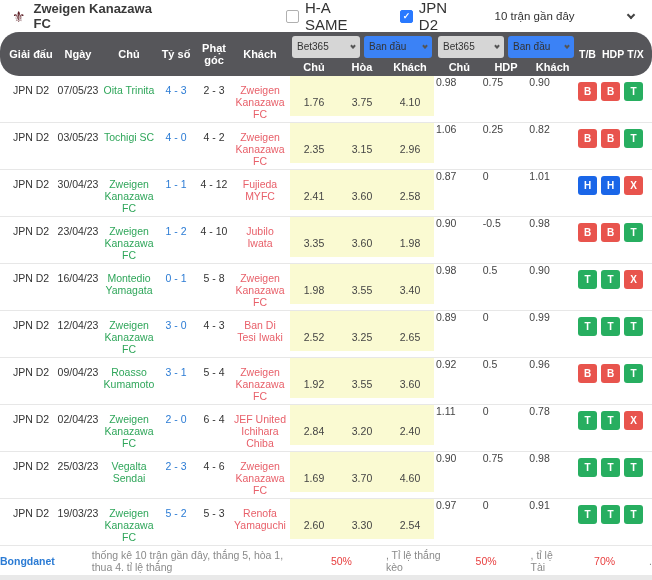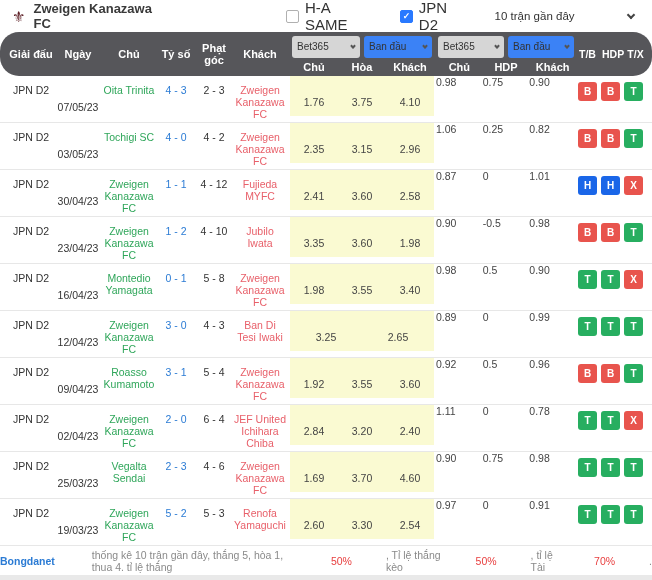--- a/index.html
+++ b/index.html
@@ -51,21 +51,21 @@
   .sublabels{display:flex;}
   .sublabels span{flex:1;text-align:center;}
   .th-results{flex:1;display:flex;align-items:center;gap:5px;padding-left:2px;}
   .th-results span{width:19px;text-align:center;font-size:10.5px;}
 
   
   .rows{flex:0 0 auto;}
   .row{display:flex;align-items:flex-start;border-bottom:1px solid #e7e7e7;min-height:47px;padding-left:6px;font-size:10.5px;line-height:12px;}
   .cell{padding-top:8px;text-align:center;}
   .c-league{width:50px;color:#333;}
-  .c-date{width:44px;color:#333;margin-top:17px;}
+  .c-date{width:44px;color:#333;}
   .c-home{width:58px;color:var(--home-green);cursor:pointer;}
   .c-score{width:36px;color:var(--score-blue);cursor:pointer;}
   .c-corners{width:40px;color:#333;}
   .c-away{width:52px;margin-right:4px;color:var(--away-red);cursor:pointer;}
   .c-odds{width:144px;display:flex;align-self:stretch;margin-bottom:6px;background:var(--yellow);}
   .c-odds span{flex:1;text-align:center;padding-top:20px;color:#444;}
   .c-ah{width:140px;margin-left:2px;display:flex;}
   .c-ah span{flex:1;text-align:left;padding-top:0;color:#444;}
   .c-badges{flex:1;display:flex;gap:4px;padding:6px 0 0 2px;}
   .badge{width:19px;height:19px;border-radius:3px;color:#fff;font-size:10px;font-weight:bold;display:flex;align-items:center;justify-content:center;}
@@ -274,20 +274,21 @@
   </div>
 
   <div class="row">
     <span class="cell c-league">JPN D2</span>
     <span class="cell c-date">12/04/23</span>
     <span class="cell c-home">Zweigen Kanazawa FC</span>
     <span class="cell c-score">3 - 0</span>
     <span class="cell c-corners">4 - 3</span>
     <span class="cell c-away">Ban Di Tesi Iwaki</span>
     <span class="c-odds">
+      <span>2.52</span>
       <span>3.25</span>
       <span>2.65</span>
     </span>
     <span class="c-ah">
       <span>0.89</span>
       <span>0</span>
       <span>0.99</span>
     </span>
     <span class="c-badges">
           <span class="badge badge-green">T</span>

